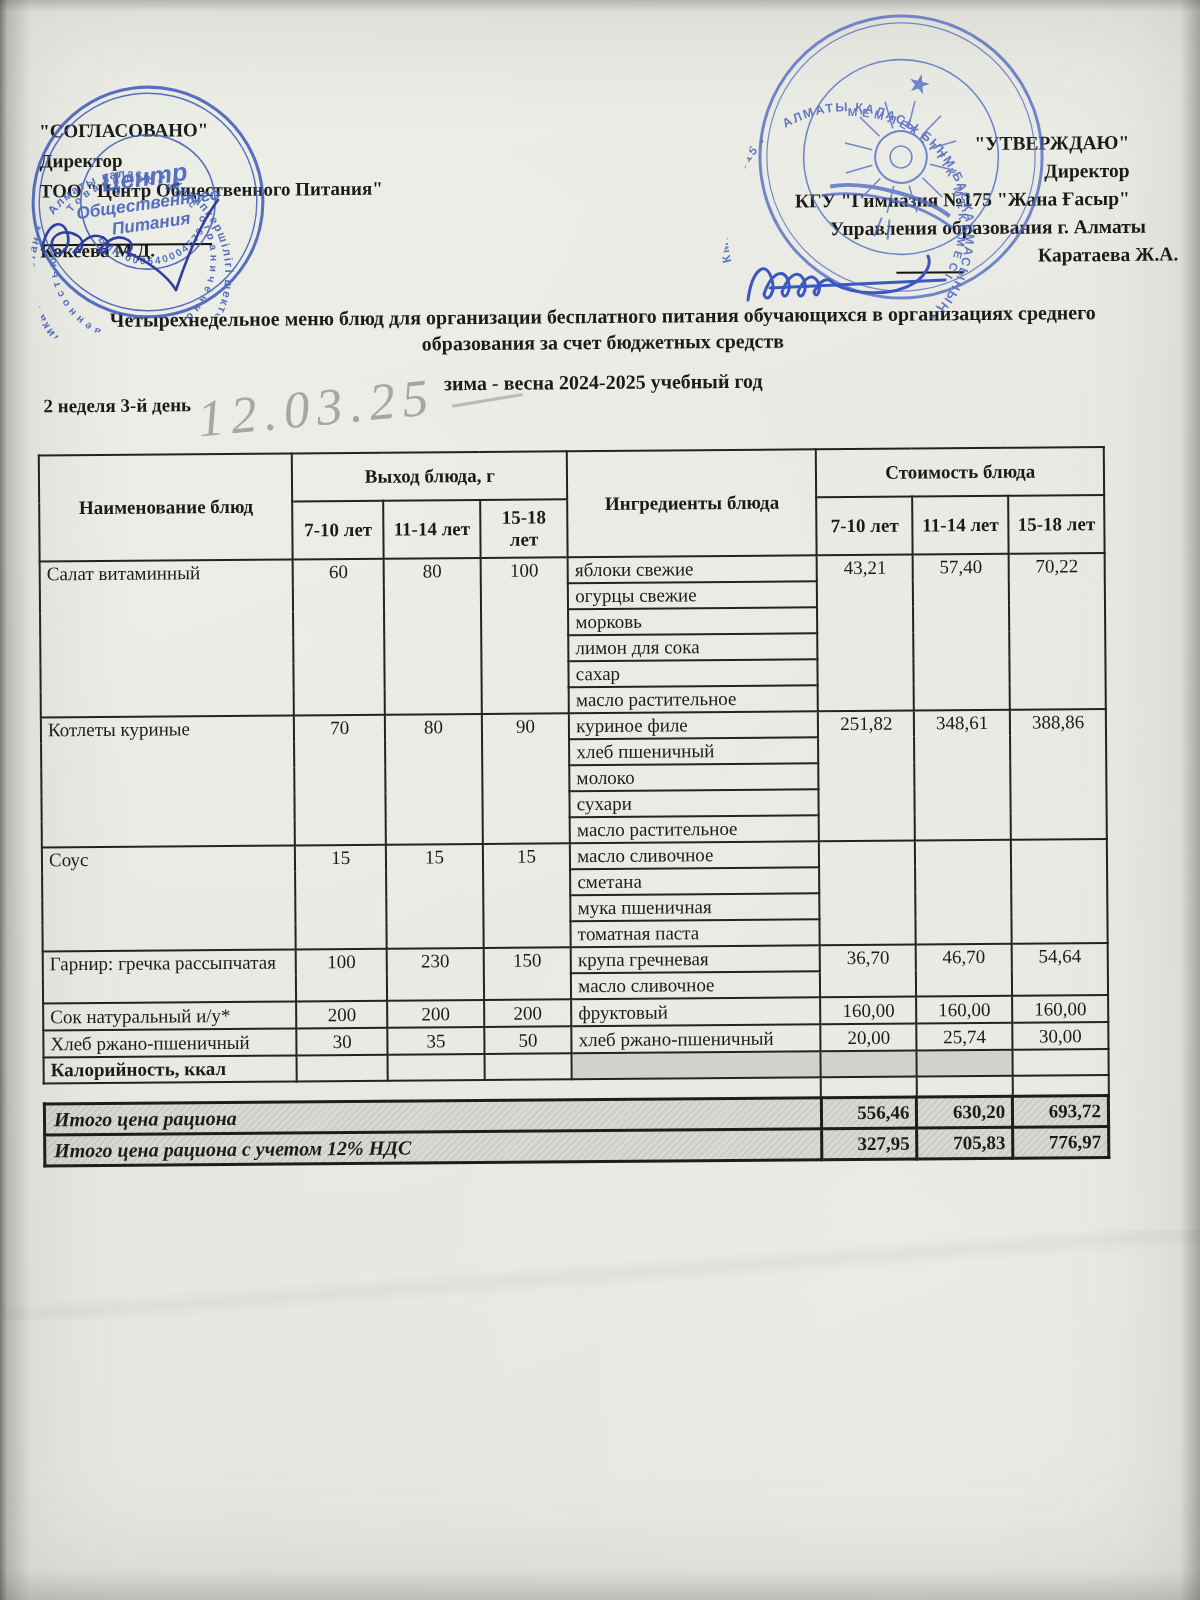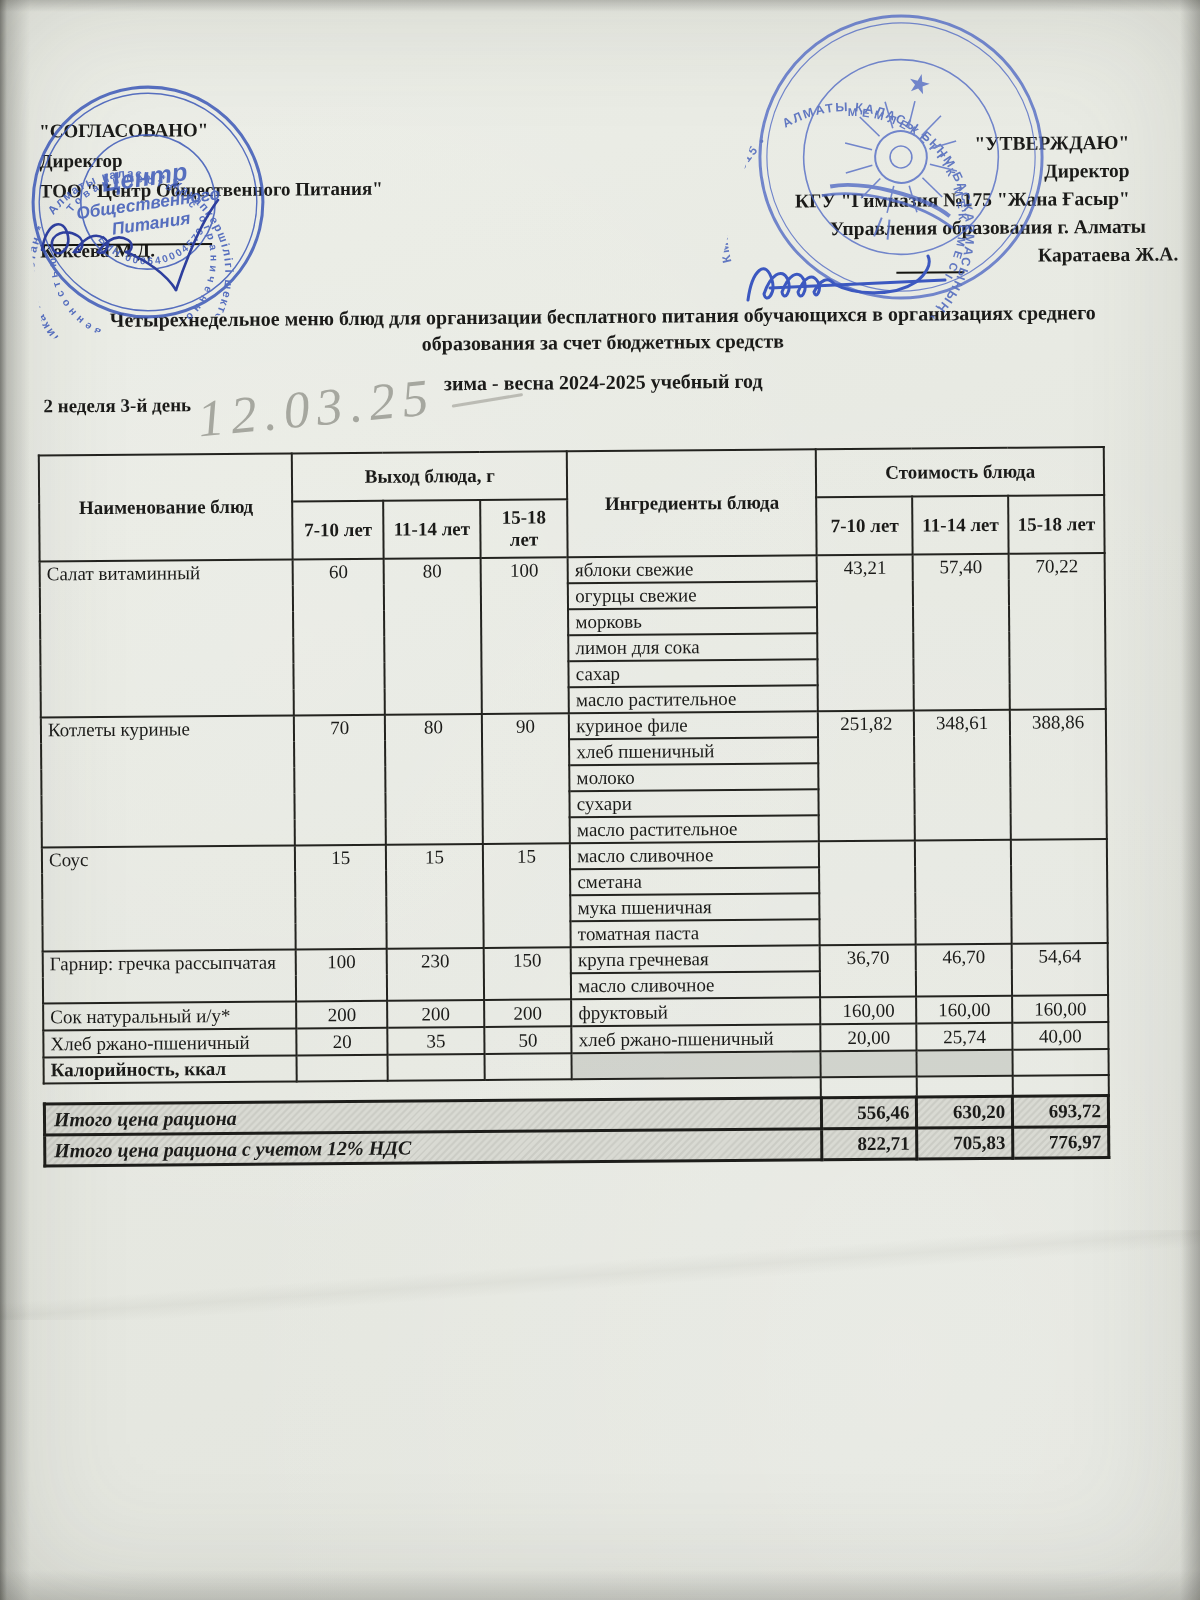--- a/index.html
+++ b/index.html
@@ -235,27 +235,27 @@
         <td class="num">200</td>
         <td class="num">200</td>
         <td class="ing">фруктовый</td>
         <td class="num">160,00</td>
         <td class="num">160,00</td>
         <td class="num">160,00</td>
       </tr>
 
       <tr class="r1">
         <td class="name">Хлеб ржано-пшеничный</td>
-        <td class="num">20</td>
+        <td class="num">30</td>
         <td class="num">35</td>
         <td class="num">50</td>
         <td class="ing">хлеб ржано-пшеничный</td>
         <td class="num">20,00</td>
         <td class="num">25,74</td>
-        <td class="num">40,00</td>
+        <td class="num">30,00</td>
       </tr>
 
       <tr class="kal">
         <td class="name bold">Калорийность, ккал</td>
         <td class="num"></td>
         <td class="num"></td>
         <td class="num"></td>
         <td class="ing shade"></td>
         <td class="num shade"></td>
         <td class="num shade"></td>
@@ -280,21 +280,21 @@
       </colgroup>
       <tbody>
           <tr>
         <td class="tl">Итого цена рациона</td>
         <td class="tv">556,46</td>
         <td class="tv">630,20</td>
         <td class="tv">693,72</td>
       </tr>
       <tr>
         <td class="tl">Итого цена рациона с учетом 12% НДС</td>
-        <td class="tv">822,71</td>
+        <td class="tv">327,95</td>
         <td class="tv">705,83</td>
         <td class="tv">776,97</td>
       </tr>
     </tbody>
       </table>
   </div>
 </div>
 
 <svg class="stamp stamp-left" viewBox="0 0 240 240" xmlns="http://www.w3.org/2000/svg">
   <defs>

